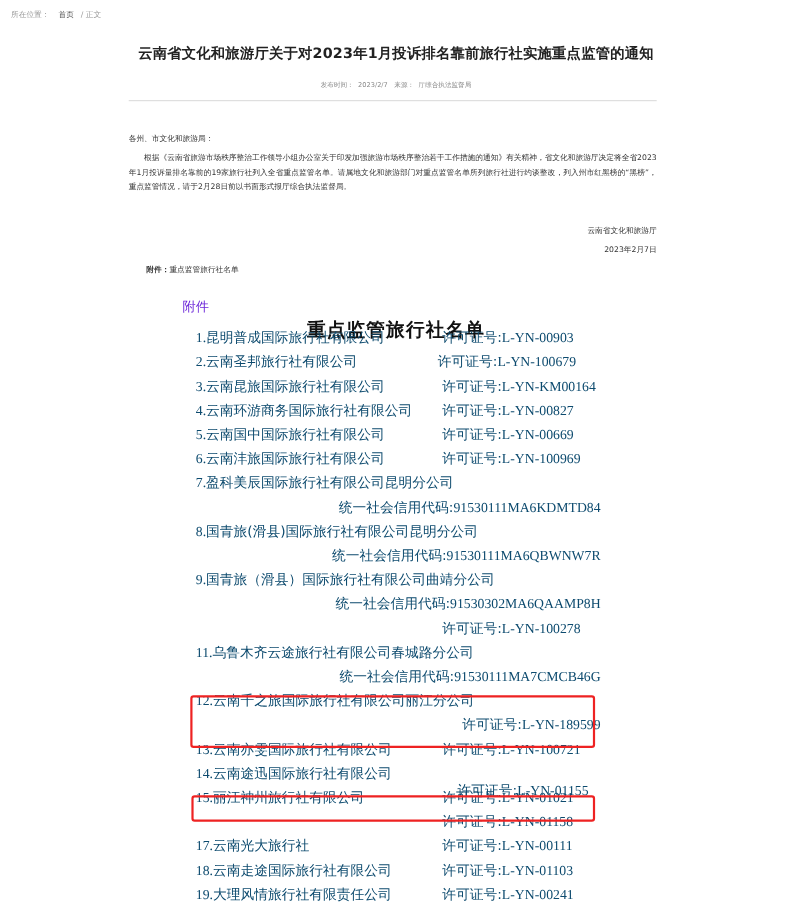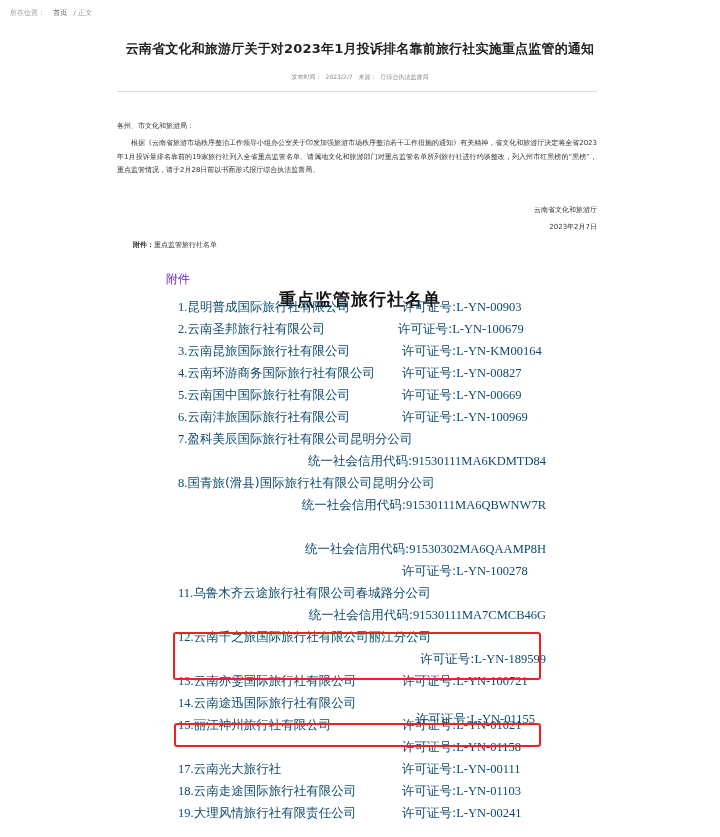--- a/index.html
+++ b/index.html
@@ -87,20 +87,21 @@
       </div>
       <div class="row" style="top: 165px;">
         <span class="name"><span class="num">7.</span><span>盈科美辰国际旅行社有限公司昆明分公司</span></span>
         <span class="lic" style="right: 14px; top: 22px;"><span>统一社会信用代码:</span><span class="val">91530111MA6KDMTD84</span></span>
       </div>
       <div class="row" style="top: 209px;">
         <span class="name"><span class="num">8.</span><span>国青旅(滑县)国际旅行社有限公司昆明分公司</span></span>
         <span class="lic" style="right: 14px; top: 22px;"><span>统一社会信用代码:</span><span class="val">91530111MA6QBWNW7R</span></span>
       </div>
       <div class="row" style="top: 253px;">
+        <span class="name"><span class="num">9.</span><span>国青旅（滑县）国际旅行社有限公司曲靖分公司</span></span>
         <span class="lic" style="right: 14px; top: 22px;"><span>统一社会信用代码:</span><span class="val">91530302MA6QAAMP8H</span></span>
       </div>
       <div class="row" style="top: 297px;">
         <span class="lic" style="left: 242px;"><span>许可证号:</span><span class="val">L-YN-100278</span></span>
       </div>
       <div class="row" style="top: 319px;">
         <span class="name"><span class="num">11.</span><span>乌鲁木齐云途旅行社有限公司春城路分公司</span></span>
         <span class="lic" style="right: 14px; top: 22px;"><span>统一社会信用代码:</span><span class="val">91530111MA7CMCB46G</span></span>
       </div>
       <div class="row" style="top: 363px;">

